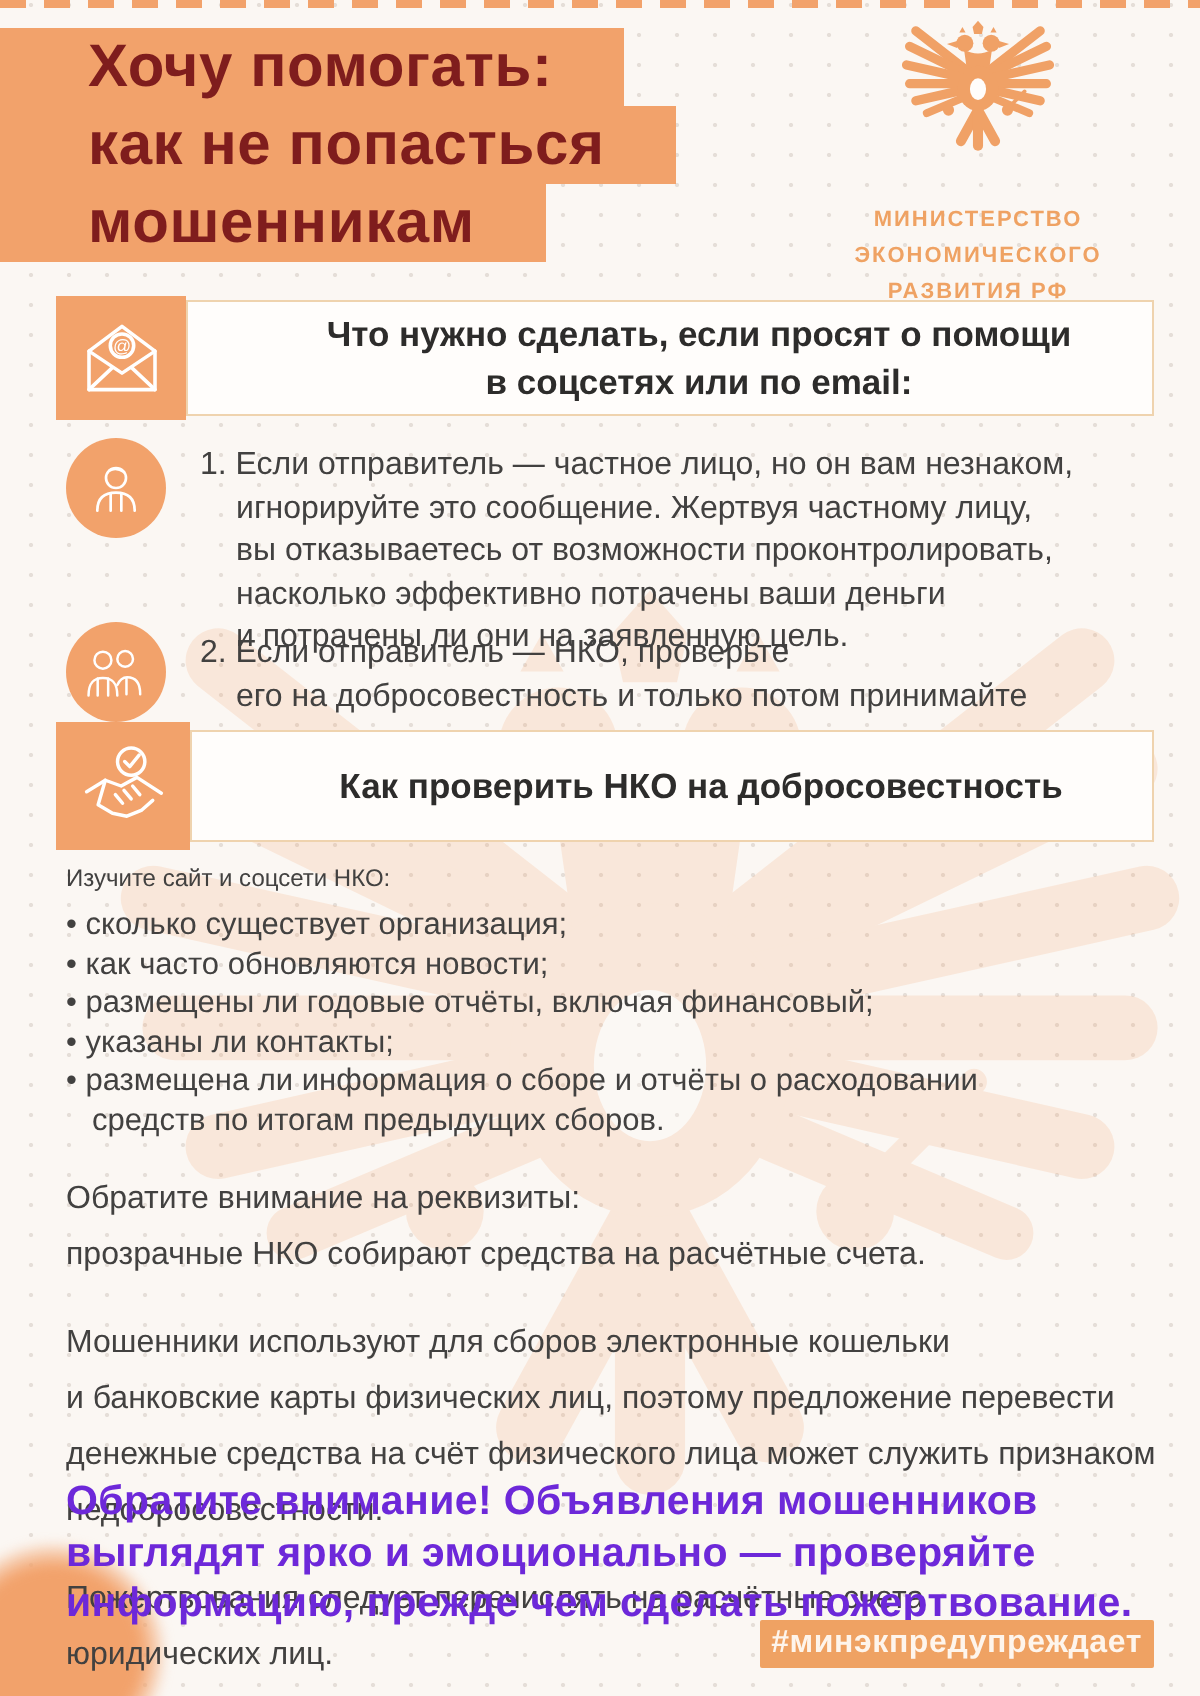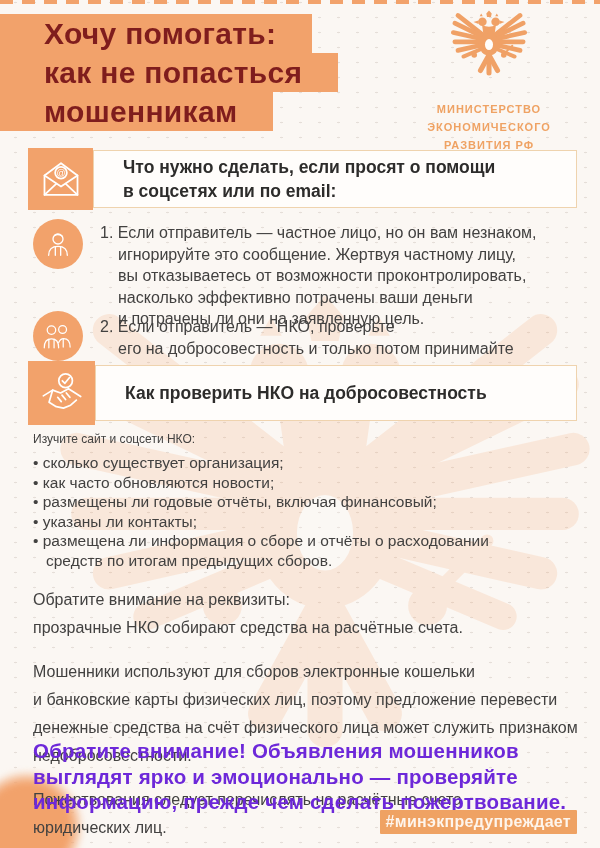--- a/index.html
+++ b/index.html
@@ -38,20 +38,21 @@
   .sec-header{ position:absolute; left:28px; width:549px; display:flex; }
   .sec-icon{
     width:65px; height:62px; background:#F2A26B; flex:0 0 65px;
     display:flex; align-items:center; justify-content:center;
   }
   .sec-bar{
     flex:1; align-self:center; height:58px;
     background:#FFFDFB; border:1.5px solid #EFD3AE;
     display:flex; flex-direction:column; justify-content:center;
     padding-left:29px;
+    text-align:center;
   }
   .sec-bar .h{
     font-weight:bold; color:#2D2C2B; font-size:17.5px; line-height:24px;
     white-space:pre-line;
   }
   
   .item{ position:absolute; left:0; width:577px; }
   .item-circle{
     position:absolute; left:33px; top:0; width:50px; height:50px;
     border-radius:50%; background:#F2A26B;

